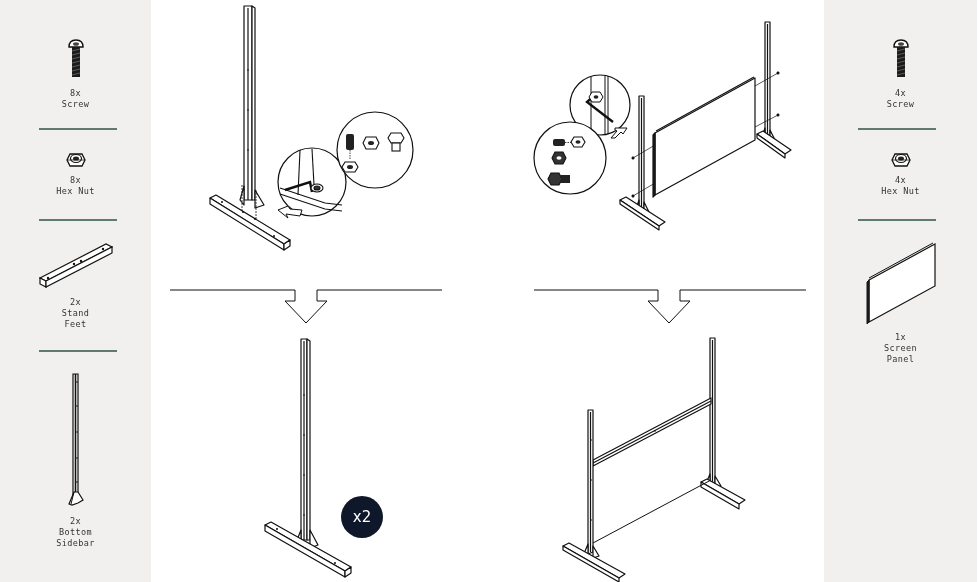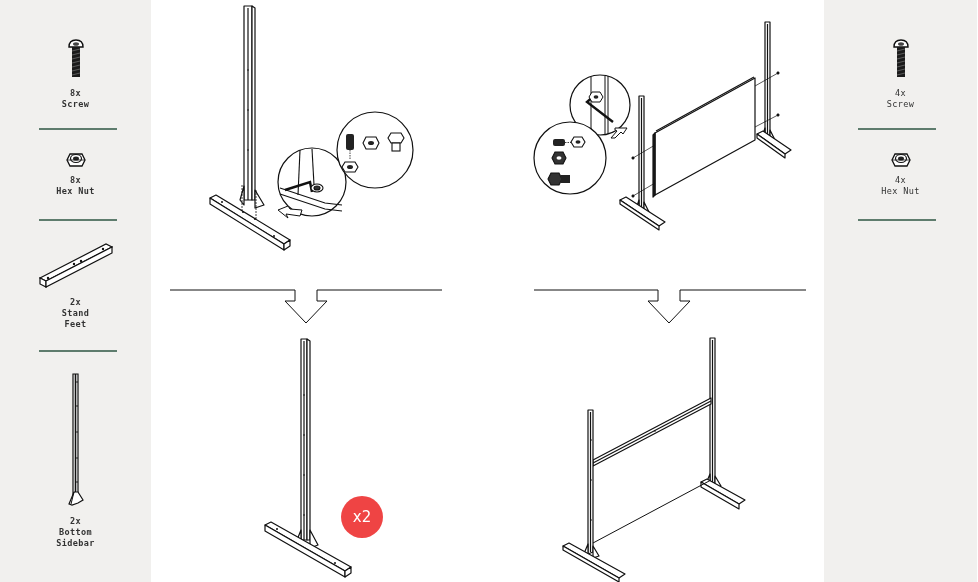--- a/index.html
+++ b/index.html
@@ -3,21 +3,21 @@
   <meta charset="utf-8">
   <style>
     * { box-sizing: border-box; margin: 0; padding: 0; }
     html, body { width: 978px; height: 582px; background: #ffffff; overflow: hidden; }
     body { position: relative; font-family: "DejaVu Sans Mono", "Liberation Mono", monospace; color: #2a2a2a; }
 
     .parts-panel {
       position: absolute; top: 0; bottom: 0;
       background: #f1f0ee;
     }
-    #left-panel { left: 0; width: 151px; font-weight: bold; }
+    #left-panel { left: 0; width: 151px; }
     #right-panel { left: 824px; width: 153px; }
 
     .part {
       position: absolute; left: 0; right: 0;
       display: flex; flex-direction: column; align-items: center;
     }
     .part svg { display: block; }
     .part-label {
       font-size: 8.5px; line-height: 11px; text-align: center;
       letter-spacing: 0.4px; color: #333;
@@ -137,20 +137,30 @@
       <polygon points="4,4 16,4 19,10 16,16 4,16 1,10" fill="#fff" stroke="#111" stroke-width="1.3"></polygon>
       <ellipse cx="10" cy="8.5" rx="5.5" ry="4" fill="#fff" stroke="#111" stroke-width="1.2"></ellipse>
       <ellipse cx="10" cy="8.5" rx="3" ry="2" fill="#222"></ellipse>
       <line x1="1" y1="10" x2="19" y2="10" stroke="#111" stroke-width="0.8"></line>
     </svg>
     <div class="part-label" style="margin-top:5px;">4x
 Hex Nut</div>
   </div>
   <div class="divider" style="left:34px; width:78px; top:219px;"></div>
 
+  <div class="part" style="top:242px;">
+    <svg width="72" height="82" viewBox="0 0 72 82">
+      <polygon points="4,38 70,2 70,44 4,80" fill="#fff" stroke="#111" stroke-width="1.2"></polygon>
+      <polygon points="2,40 4,38 4,80 2,82" fill="#222" stroke="#111" stroke-width="1"></polygon>
+      <line x1="4" y1="36" x2="68" y2="1" stroke="#111" stroke-width="1"></line>
+    </svg>
+    <div class="part-label" style="margin-top:8px;">1x
+Screen
+Panel</div>
+  </div>
 </div>
 
 <div class="stage" style="left:160px; top:0;">
   <svg width="290" height="260" viewBox="0 0 290 260">
     <g fill="#fff" stroke="#111" stroke-width="1.2" stroke-linejoin="round">
 
       <polygon points="84,6 92,6 92,200 84,200"></polygon>
       <line x1="88" y1="8" x2="88" y2="200"></line>
       <polygon points="92,6 95,8 95,200 92,200"></polygon>
 
@@ -223,21 +233,21 @@
     <g fill="#111">
       <circle cx="49" cy="60" r="0.8"></circle>
         <circle cx="49" cy="100" r="0.8"></circle>
         <circle cx="49" cy="140" r="0.8"></circle>
         <circle cx="49" cy="180" r="0.8"></circle>
       <circle cx="22" cy="194" r="1"></circle>
         <circle cx="80" cy="228" r="1"></circle>
     </g>
   </svg>
 </div>
-<div class="badge" style="left:341px; top:496px; background:#ef4444;">x2</div>
+<div class="badge" style="left:341px; top:496px; background:#0f172a;">x2</div>
 
 <div class="stage" style="left:525px; top:0;">
   <svg width="290" height="260" viewBox="0 0 290 260">
     <g fill="#fff" stroke="#111" stroke-width="1.2" stroke-linejoin="round">
 
       <polygon points="240,22 245,22 245,138 240,140"></polygon>
       <line x1="242.5" y1="24" x2="242.5" y2="138"></line>
       <path d="M236,140 L240,128 L240,142 Z"></path>
       <path d="M245,130 L250,140 L245,142 Z"></path>
       <polygon points="232,134 238,131 266,150 260,154"></polygon>

